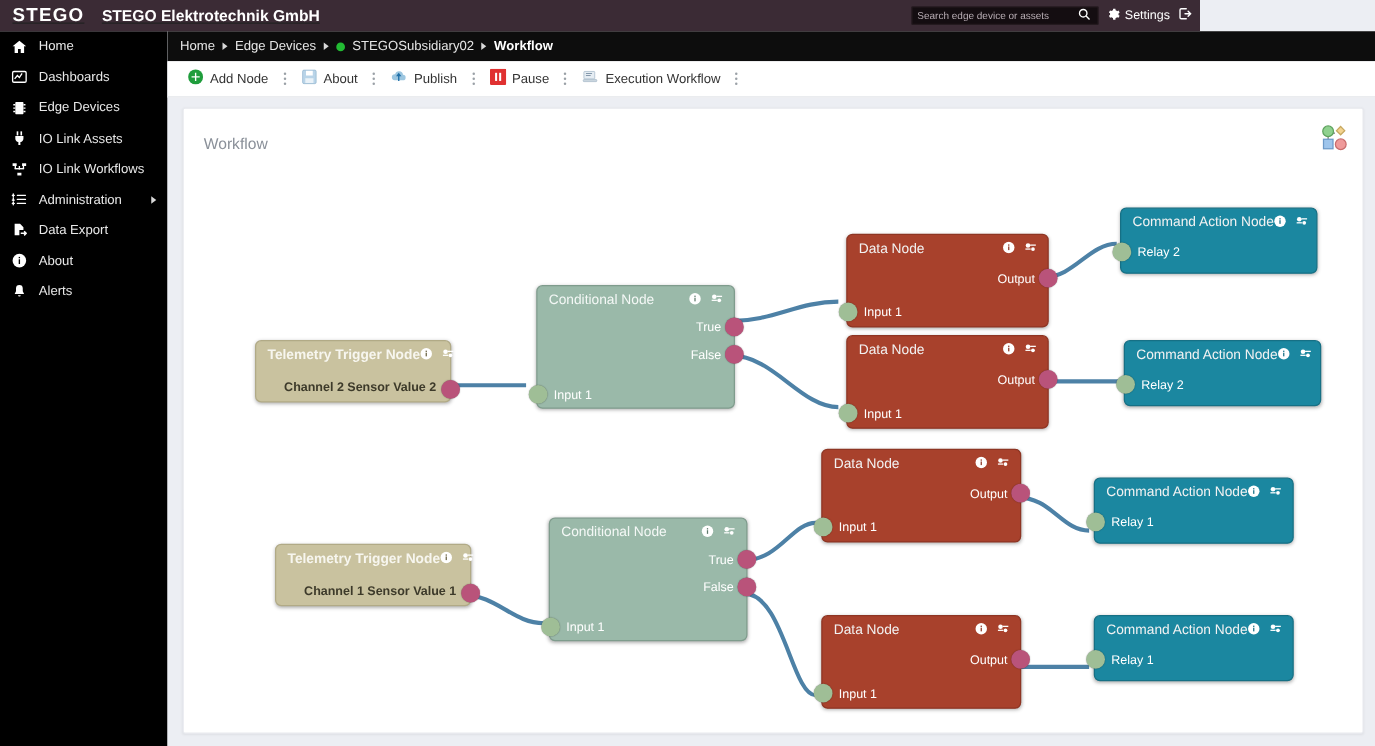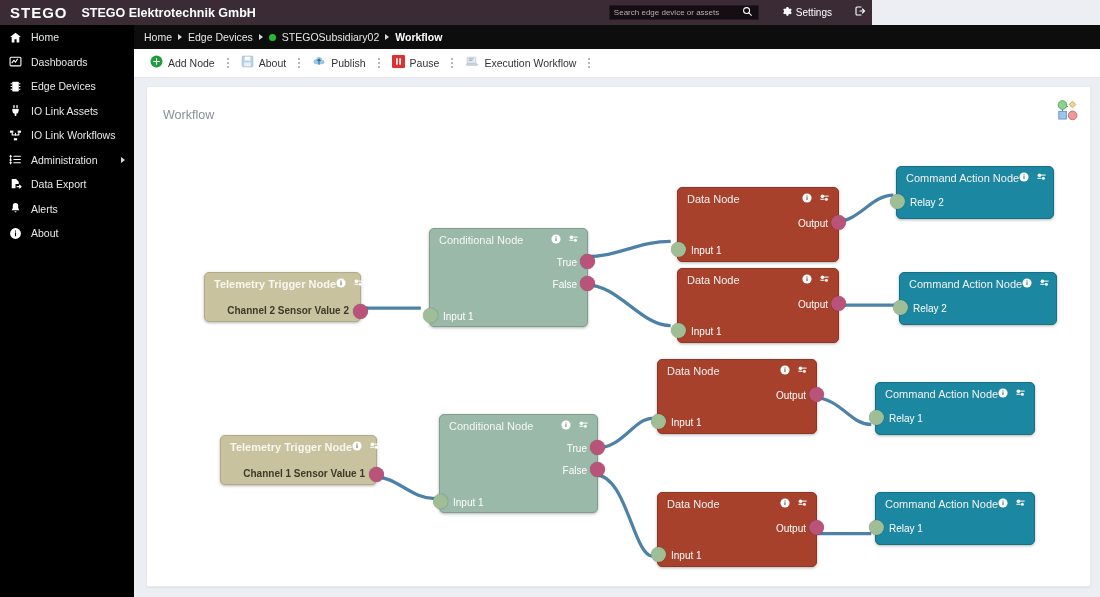--- a/index.html
+++ b/index.html
@@ -6,35 +6,36 @@
   html,body { width:1100px; height:597px; overflow:hidden; }
   body {
     font-family: "Liberation Sans", sans-serif;
     background:#eceef3;
     color:#222;
     font-size:12px;
   }
 
   
   .brandbar{
-    height:25px; width:872px;
+    height:25px; width:960px;
     background:#3b2b35;
     display:flex; 
     position:relative;
+    text-decoration:underline;
   }
   .logo-wrap{ display:flex; align-items:center; margin-left:8px; }
   .logo{
     font-family:"Liberation Sans", sans-serif;
     font-weight:bold; font-size:15px; letter-spacing:1px;
     color:#ffffff; line-height:1;
     position:relative; padding:0 2px;
   }
   .brandtitle{ color:#fff; font-size:12.5px; font-weight:bold; margin-left:12px; }
 
-  .topright{ position:absolute; right:6px; top:0; height:25px; display:flex; align-items:center; gap:22px; }
+  .topright{ position:absolute; right:6px; top:0; height:25px; display:flex; align-items:center; gap:6px; }
   .searchbox{
     width:150px; height:15px; background:#140d11;
     border:1px solid #241a1f; border-radius:1px;
     display:flex; align-items:center; padding:0 4px;
   }
   .searchbox input{
     background:transparent; border:0; outline:none;
     color:#cfc6cb; font-size:8px; width:128px;
     font-family:"Liberation Sans", sans-serif;
   }
@@ -281,35 +282,35 @@
               <path d="M14 16h8M19 13l3 3-3 3"></path>
             </g>
           </svg>
         </span>
       <span class="lbl">Data Export</span>
     </div>
 
     <div class="sb-item">
       <span class="sb-ico">
         <svg width="13" height="13" viewBox="0 0 24 24">
-            <path fill="#fff" d="M12 2a5 5 0 00-5 5v4l-2 4h14l-2-4V7a5 5 0 00-5-5zM10 17a2 2 0 004 0z"></path>
-          </svg>
-        </span>
-      <span class="lbl">Alerts</span>
-    </div>
-
-    <div class="sb-item">
-      <span class="sb-ico">
-        <svg width="13" height="13" viewBox="0 0 24 24">
             <circle cx="12" cy="12" r="10" fill="#fff"></circle>
             <rect x="11" y="10" width="2" height="7" fill="#000"></rect>
             <rect x="11" y="6.5" width="2" height="2" fill="#000"></rect>
           </svg>
         </span>
       <span class="lbl">About</span>
+    </div>
+
+    <div class="sb-item">
+      <span class="sb-ico">
+        <svg width="13" height="13" viewBox="0 0 24 24">
+            <path fill="#fff" d="M12 2a5 5 0 00-5 5v4l-2 4h14l-2-4V7a5 5 0 00-5-5zM10 17a2 2 0 004 0z"></path>
+          </svg>
+        </span>
+      <span class="lbl">Alerts</span>
     </div>
   </nav>
 
   <div class="main">
 
     <div class="crumbbar">
       <span class="c">Home</span>
       <span class="sep"></span>
       <span class="c">Edge Devices</span>
       <span class="sep"></span>

